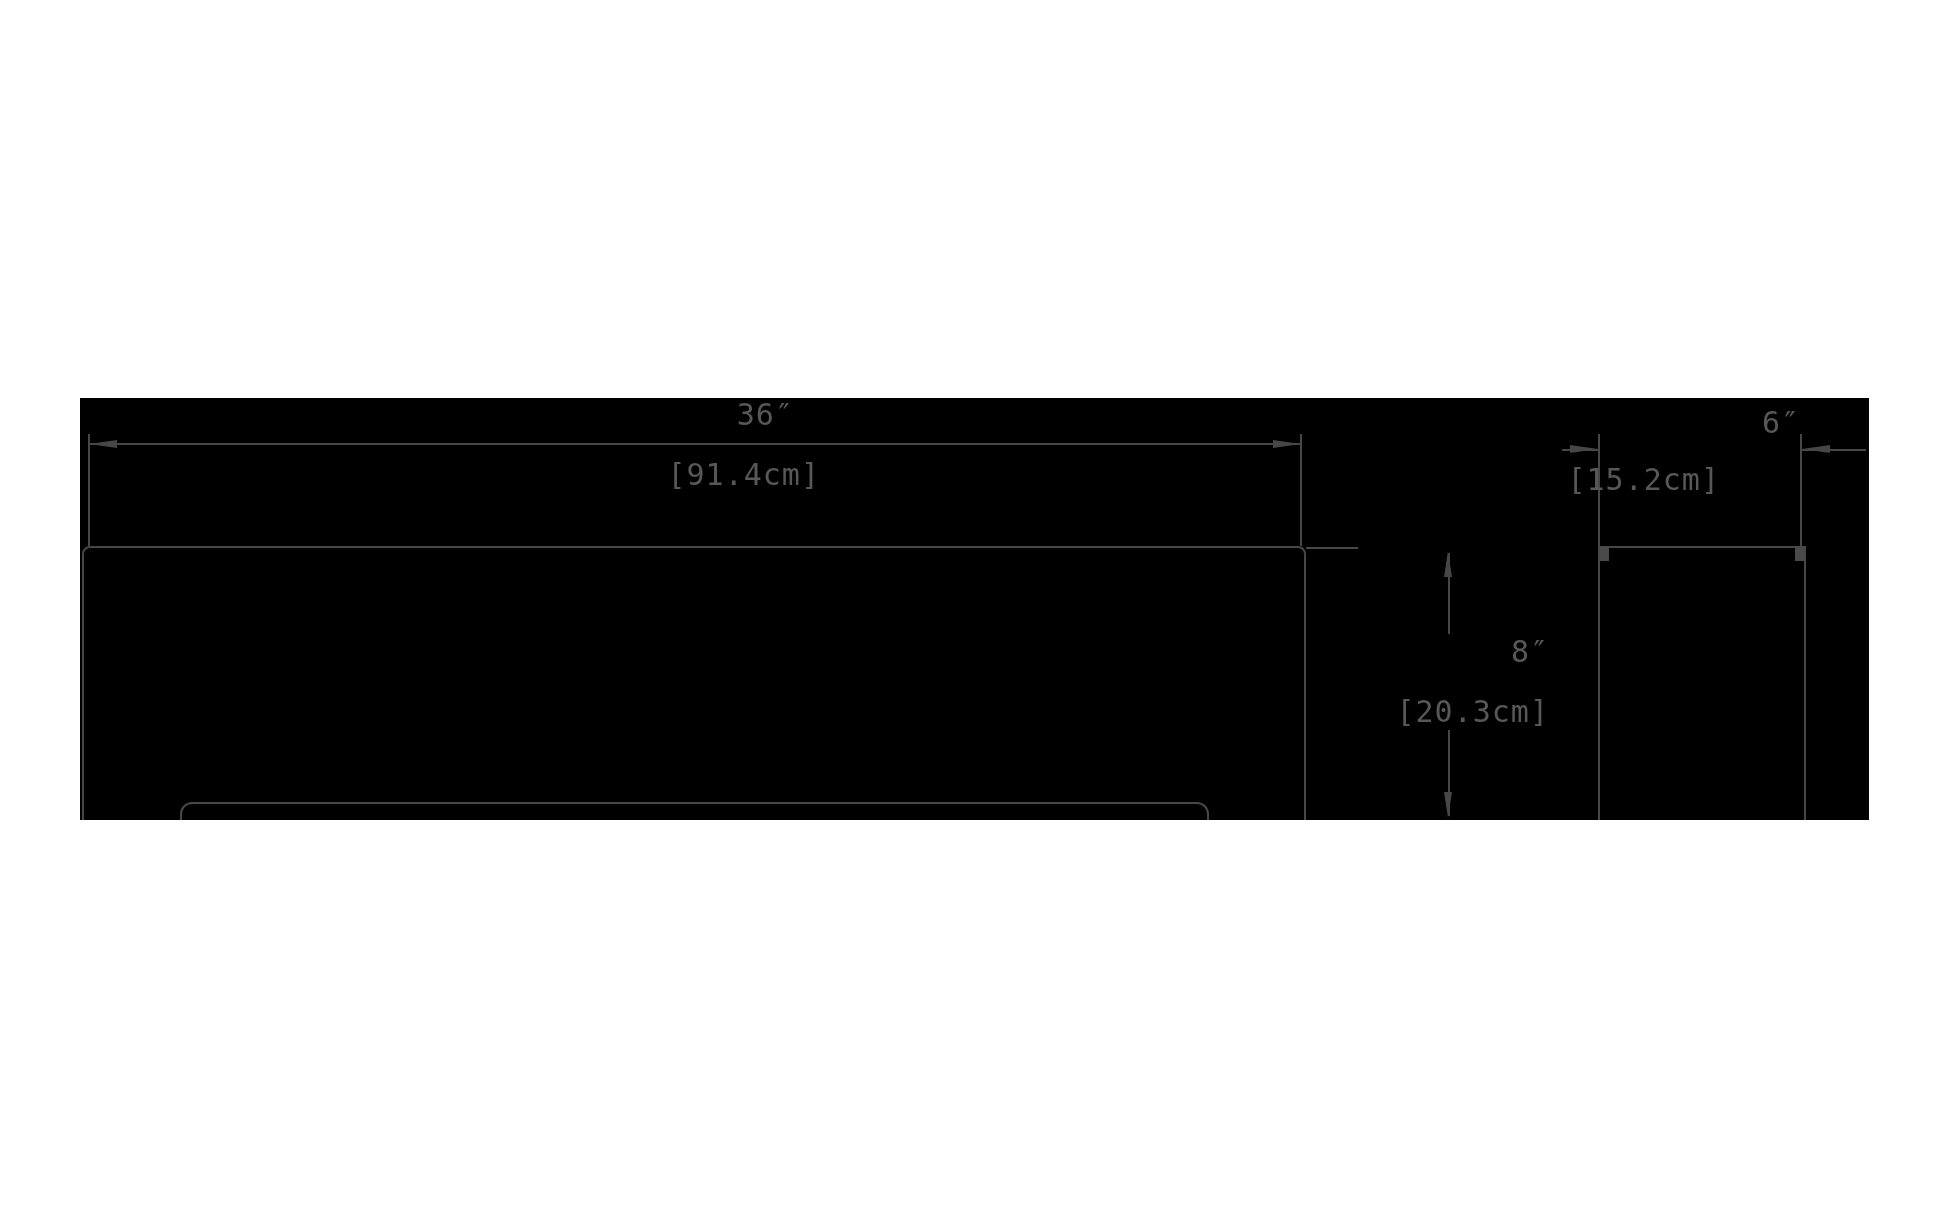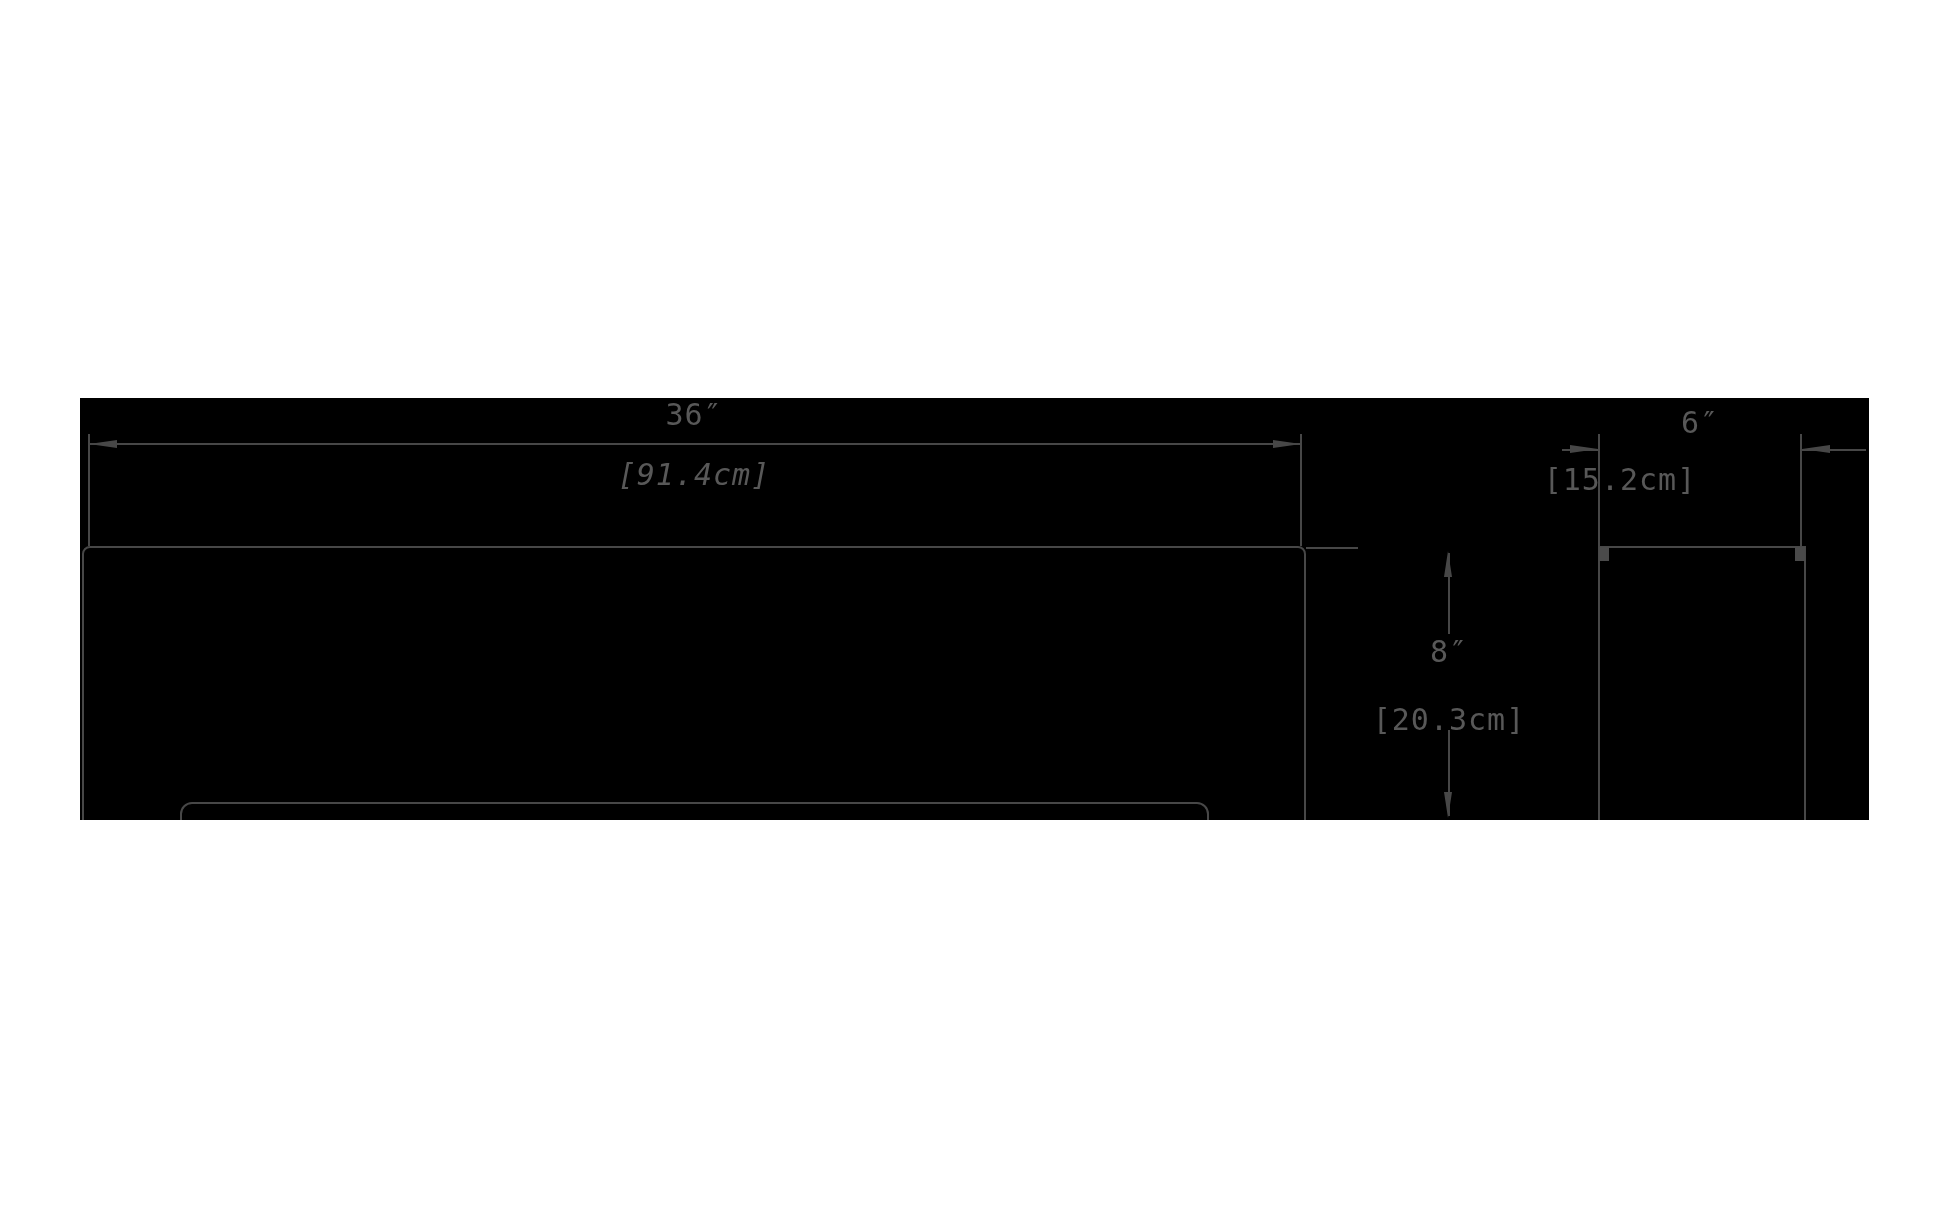--- a/index.html
+++ b/index.html
@@ -24,49 +24,49 @@
   
   .hline{position:absolute;height:2px;background:#474747;}
   .vline{position:absolute;width:2px;background:#474747;}
   .arr{position:absolute;width:0;height:0;border-style:solid;}
   .arr-left {border-width:4.5px 28px 4.5px 0;border-color:transparent #474747 transparent transparent;}
   .arr-right{border-width:4.5px 0 4.5px 28px;border-color:transparent transparent transparent #474747;}
   .arr-up   {border-width:0 4.5px 26px 4.5px;border-color:transparent transparent #474747 transparent;}
   .arr-down {border-width:26px 4.5px 0 4.5px;border-color:#474747 transparent transparent transparent;}
 
   .dim-label{position:absolute;color:#585858;font-size:30px;line-height:32px;
-    text-align:center;letter-spacing:1px;white-space:nowrap;}
+    text-align:right;letter-spacing:1px;white-space:nowrap;}
 
   
   .w-line{left:9px;top:45px;width:1212px;}
   .w-arr-l{left:9px;top:42px;}
   .w-arr-r{left:1193px;top:42px;}
   .w-ext-l{left:8px;top:36px;height:112px;}
   .w-ext-r{left:1220px;top:36px;height:112px;}
   .w-in{left:514px;top:1px;width:200px;}
-  .w-cm{left:514px;top:61px;width:200px;font-style:italic;}
+  .w-cm{left:540px;top:61px;width:200px;}
 
   
   .d-ext-l{left:1518px;top:36px;height:113px;}
   .d-ext-r{left:1720px;top:36px;height:113px;}
   .d-line-l{left:1482px;top:51px;width:36px;}
   .d-line-r{left:1722px;top:51px;width:64px;}
   .d-arr-l{left:1490px;top:47px;}
   .d-arr-r{left:1722px;top:47px;}
   .d-in{left:1520px;top:9px;width:200px;}
   .d-cm{left:1440px;top:66px;width:200px;}
 
   
   .h-line{left:1368px;top:155px;height:263px;}
   .h-ext-t{left:1226px;top:149px;width:52px;}
   .h-arr-u{left:1364px;top:153px;}
   .h-arr-d{left:1364px;top:394px;}
   .h-label-group{position:absolute;left:1269px;top:236px;width:200px;height:96px;background:#000000;}
   .h-in{left:0;top:2px;width:200px;}
-  .h-cm{left:0;top:62px;width:200px;margin-top:8px;}
+  .h-cm{left:0;top:62px;width:200px;}
 </style>
 </head>
 <body>
 
 <div class="stage">
   <div class="panel">
 
     <div class="front-rect"></div>
     <div class="inner-rect"></div>
     <div class="side-rect">

